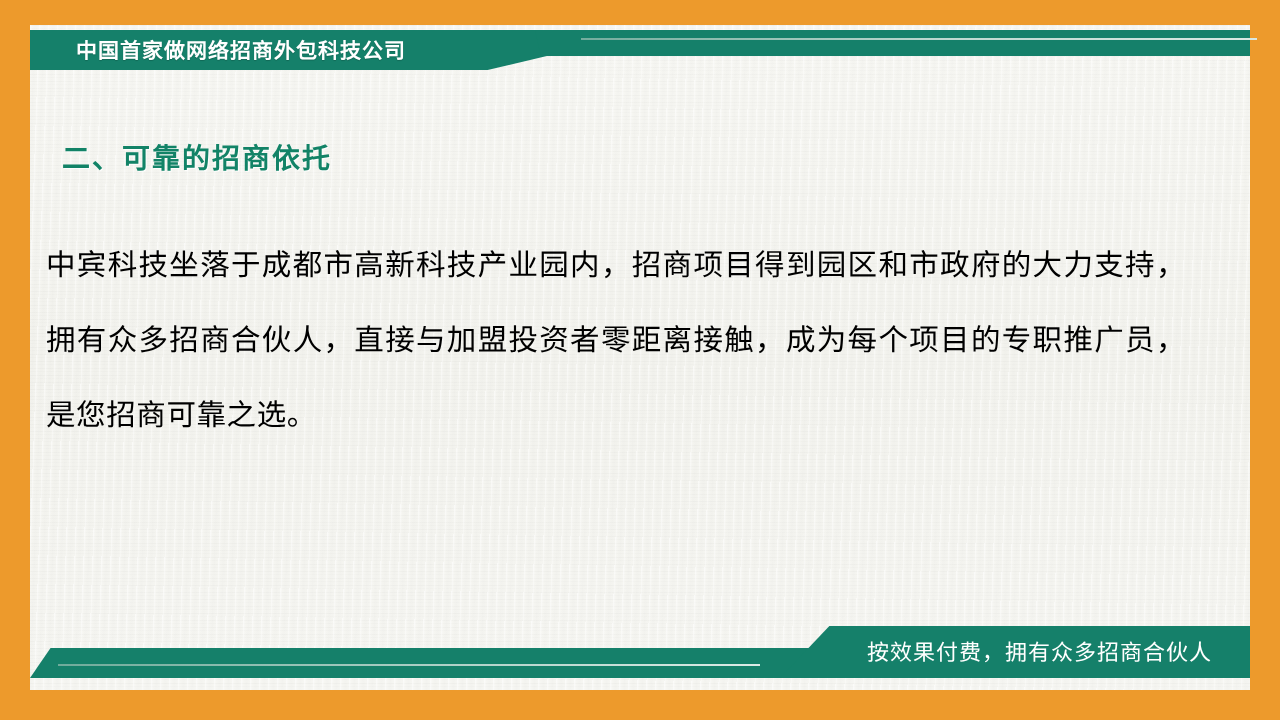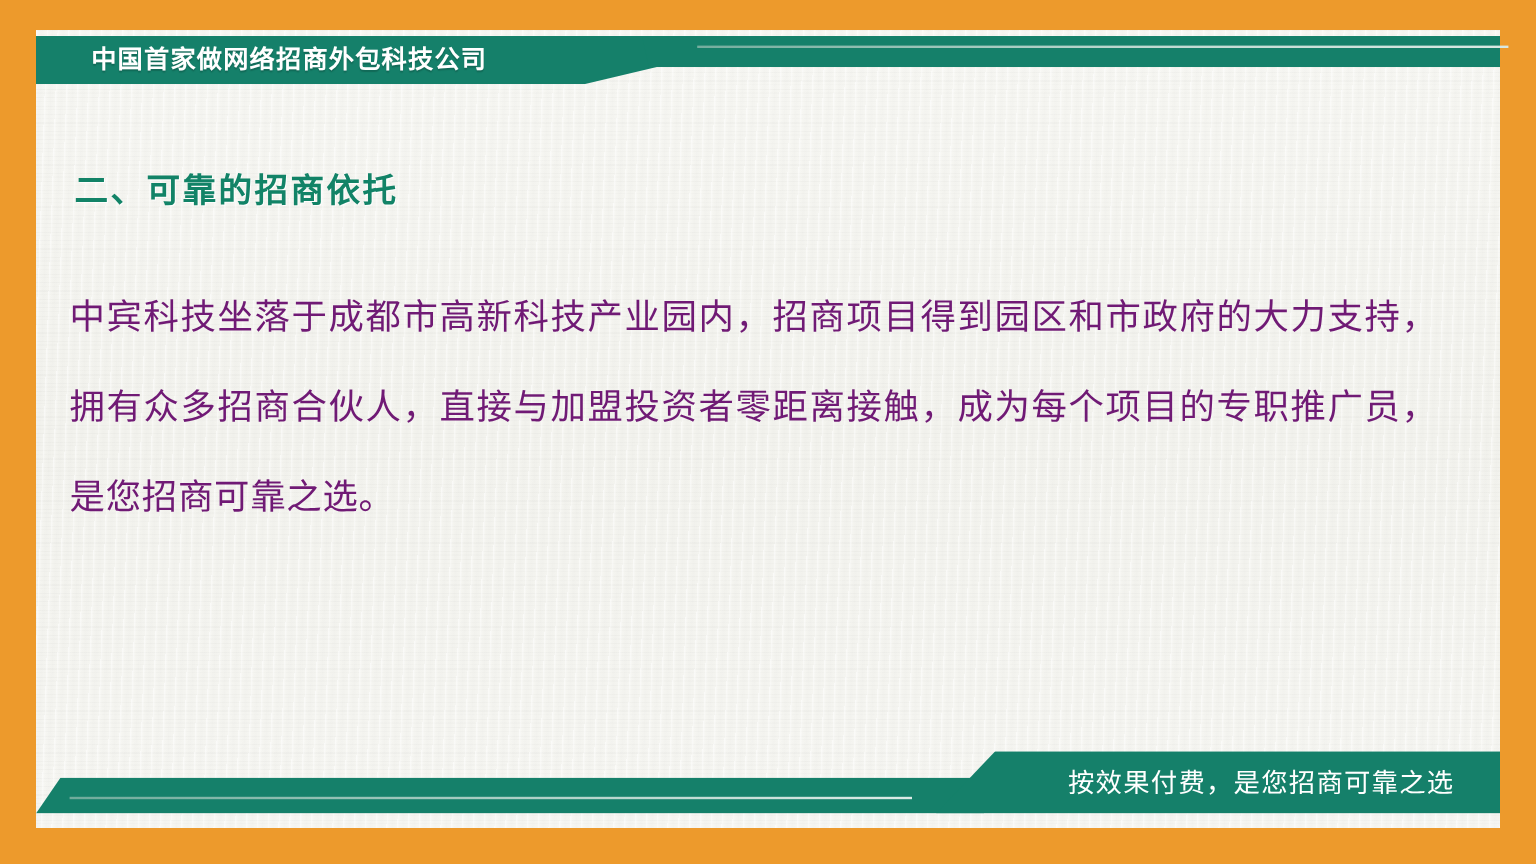--- a/index.html
+++ b/index.html
@@ -110,24 +110,24 @@
     font-weight: bold;
     letter-spacing: 2px;
     white-space: nowrap;
     text-shadow: 1px 1px 0 rgba(255,255,255,0.85);
     font-family: Liberation Serif, serif;
   }
 
   
   #body-paragraph {
     position: absolute;
-    left: 58px;
+    left: 46px;
     top: 228px;
     width: 1140px;
-    color: #701a75;
+    color: #000000;
     font-family: "Liberation Serif", "DejaVu Serif", serif;
     font-size: 29.5px;
     line-height: 75px;
     text-align: justify;
     text-justify: inter-character;
     letter-spacing: 0.6px;
   }
 
   
   #footer-band {
@@ -190,16 +190,16 @@
   </div>
 
   <div id="section-heading">二、可靠的招商依托</div>
 
   <div id="body-paragraph">中宾科技坐落于成都市高新科技产业园内，招商项目得到园区和市政府的大力支持，拥有众多招商合伙人，直接与加盟投资者零距离接触，成为每个项目的专职推广员，是您招商可靠之选。</div>
 
   <div id="footer-band">
     <div id="footer-left-shape"></div>
     <div id="footer-right-shape"></div>
     <div id="footer-hairline"></div>
-    <div id="footer-text">按效果付费，是您招商可靠之选</div>
+    <div id="footer-text">按效果付费，拥有众多招商合伙人</div>
   </div>
 
 </div>
 
 </body></html>

